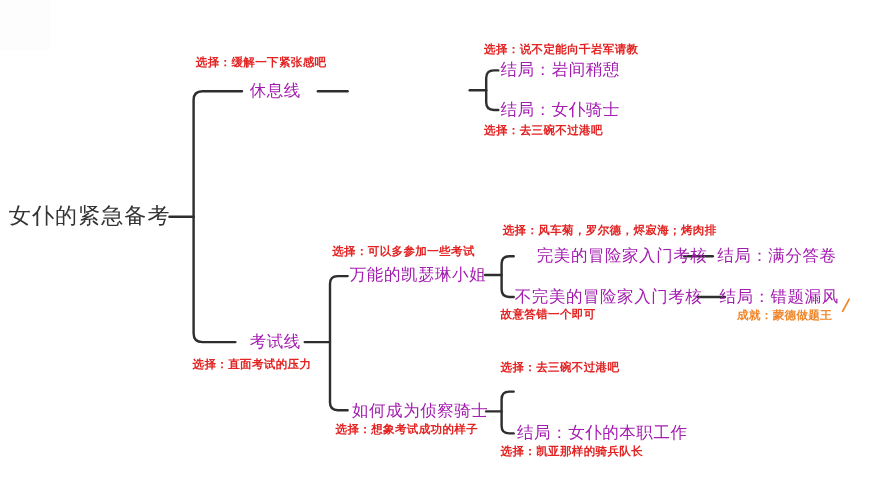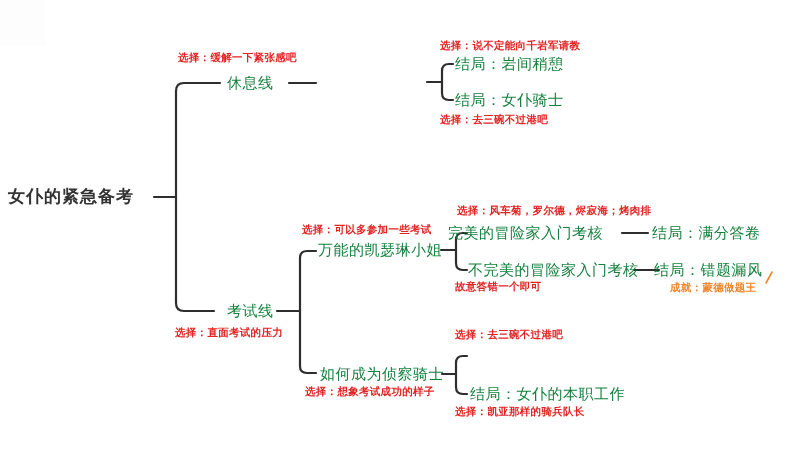--- a/index.html
+++ b/index.html
@@ -10,29 +10,29 @@
     overflow:hidden;
     font-family:"Liberation Sans","DejaVu Sans",sans-serif;
   }
   .lbl{
     position:absolute;
     white-space:nowrap;
     transform:translateY(-50%);
     line-height:1.15;
   }
   .node{
-    color:#15803d;
+    color:#a21caf;
     font-size:15px;
     font-weight:500;
     letter-spacing:0.5px;
   }
   .root{
     color:#333333;
-    font-size:17px;
-    font-weight:700;
+    font-size:20px;
+    font-weight:400;
     letter-spacing:1px;
   }
   .choice{
     color:#e32222;
     font-size:10.5px;
     font-weight:700;
     letter-spacing:0.3px;
   }
   .achv{
     color:#f0862b;
@@ -88,21 +88,21 @@
   <div class="lbl node" style="left:455px;top:64px;">结局：岩间稍憩</div>
   <div class="lbl node" style="left:455px;top:100px;">结局：女仆骑士</div>
   <div class="lbl choice" style="left:440px;top:119px;">选择：去三碗不过港吧</div>
 
   <div class="lbl node" style="left:227px;top:311px;">考试线</div>
   <div class="lbl choice" style="left:175px;top:332px;">选择：直面考试的压力</div>
 
   <div class="lbl choice" style="left:302px;top:229px;">选择：可以多参加一些考试</div>
   <div class="lbl node" style="left:318px;top:250px;">万能的凯瑟琳小姐</div>
   <div class="lbl choice" style="left:457px;top:210px;">选择：风车菊，罗尔德，烬寂海；烤肉排</div>
-  <div class="lbl node" style="left:448px;top:233px;">完美的冒险家入门考核</div>
+  <div class="lbl node" style="left:488px;top:233px;">完美的冒险家入门考核</div>
   <div class="lbl node" style="left:652px;top:233px;">结局：满分答卷</div>
   <div class="lbl node" style="left:468px;top:270px;">不完美的冒险家入门考核</div>
   <div class="lbl node" style="left:654px;top:270px;">结局：错题漏风</div>
   <div class="lbl choice" style="left:455px;top:286px;">故意答错一个即可</div>
   <div class="lbl achv" style="left:670px;top:287px;">成就：蒙德做题王</div>
 
   <div class="lbl node" style="left:320px;top:374px;">如何成为侦察骑士</div>
   <div class="lbl choice" style="left:305px;top:391px;">选择：想象考试成功的样子</div>
   <div class="lbl choice" style="left:455px;top:334px;">选择：去三碗不过港吧</div>
   <div class="lbl node" style="left:470px;top:394px;">结局：女仆的本职工作</div>

